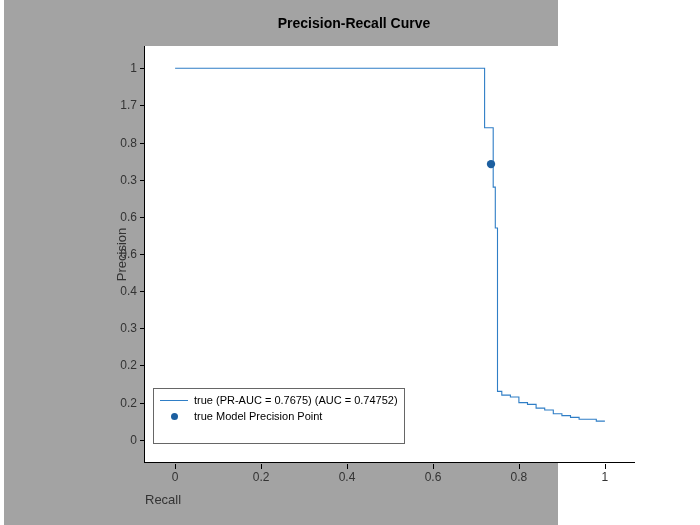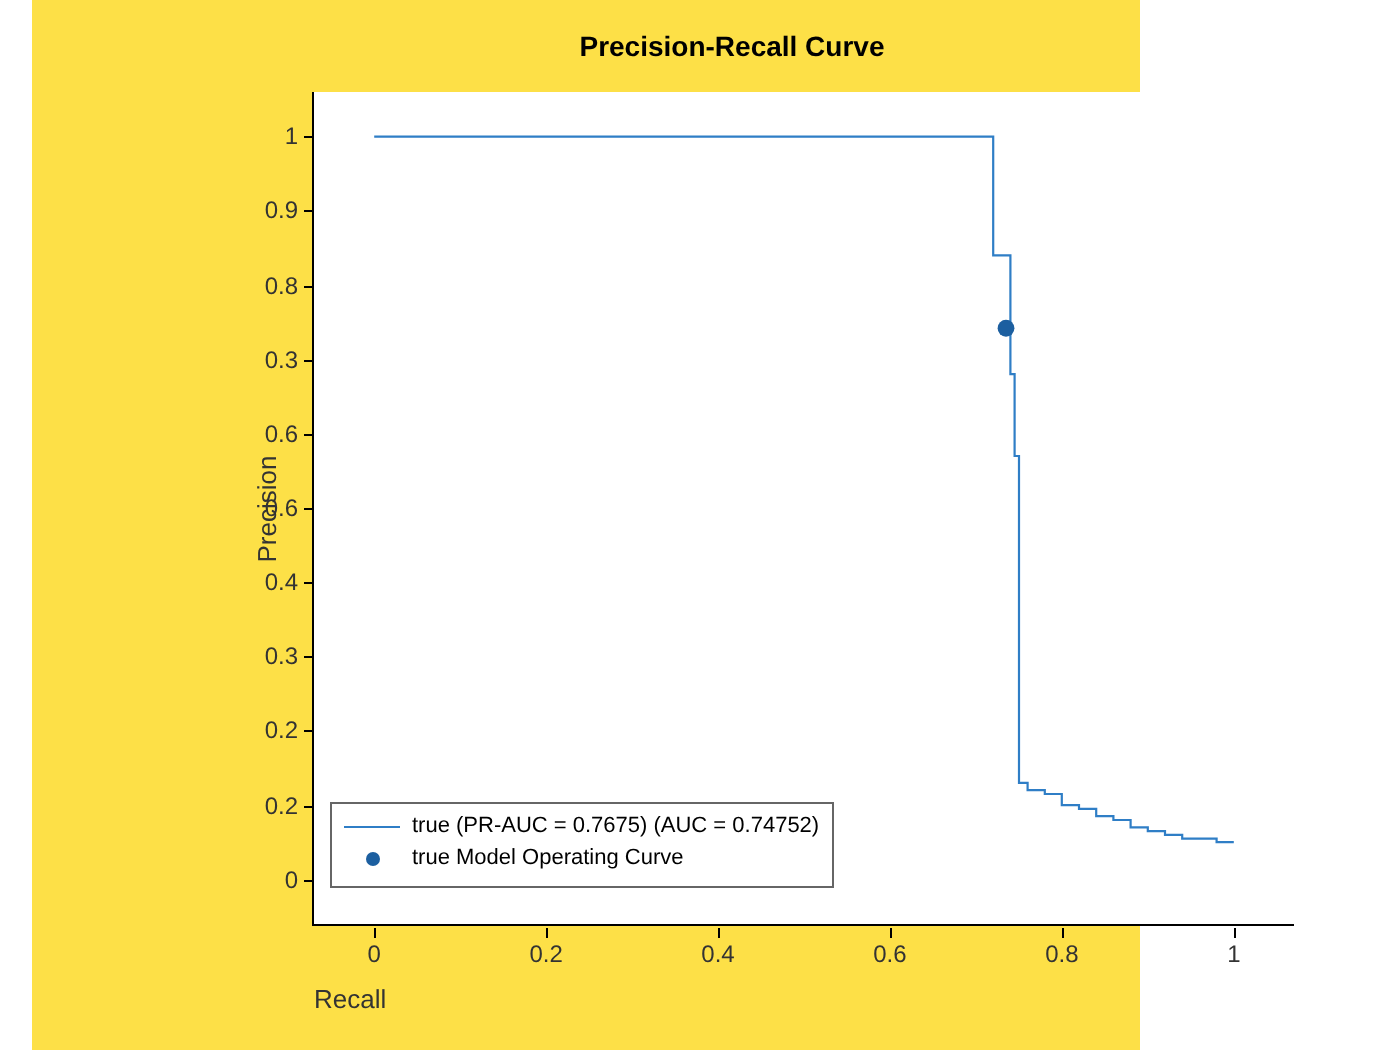--- a/index.html
+++ b/index.html
@@ -1,27 +1,27 @@
 <!DOCTYPE html>
 <html><head>
 <meta charset="utf-8">
 <style>
   html,body{margin:0;padding:0;width:700px;height:525px;background:#fff;font-family:Helvetica,Arial,sans-serif}
-  .fig{position:absolute;left:16px;top:0;width:554px;height:525px;background:#fde047}
+  .fig{position:absolute;left:4px;top:0;width:554px;height:525px;background:#a3a3a3}
   .title{position:absolute;left:0;top:15px;width:700px;text-align:center;font-weight:bold;font-size:14px;color:#000}
   .axes{position:absolute;left:140px;top:46px;width:490px;height:416px;background:#fff;border-left:1px solid #000;border-bottom:1px solid #000}
   .curve{position:absolute;left:0;top:0;width:490px;height:416px}
   .xtick{position:absolute;top:418px;width:1px;height:5px;background:#000}
   .ytick{position:absolute;left:-5px;width:5px;height:1px;background:#000}
   .xlab{position:absolute;top:424px;font-size:12px;color:#333;transform:translateX(-50%)}
   .ylab{position:absolute;font-size:12px;color:#333;transform:translate(-100%,-50%)}
   .xlabel{position:absolute;left:0;top:446px;width:490px;text-align:left;font-size:13px;color:#333}
   .ylabel{position:absolute;left:-50px;top:0;height:416px;display:flex;align-items:center;font-size:13px;color:#333}
   .ylabel span{transform:rotate(-90deg);white-space:nowrap}
-  .legend{position:absolute;border:1px solid #666;background:#fff;font-size:11px;padding:3px 6px 6px 6px;line-height:16px}
+  .legend{position:absolute;border:1px solid #666;background:#fff;font-size:11px;padding:3px 6px 19px 6px;line-height:16px}
   .legend-row{display:flex;align-items:center;gap:6px;white-space:nowrap}
   .legend-line{width:28px;height:0;border-top:1.2px solid #2f7ec6}
   .legend-dot{width:28px;display:flex;justify-content:center}
   .legend-dot i{width:7px;height:7px;border-radius:50%;background:#1c5fa0}
 </style>
 </head>
 <body>
 
 <div class="fig">
 
@@ -64,37 +64,37 @@
         <div class="ylab" style="top: 245.143px; left: -8px;">0.4</div>
         <div class="ytick" style="top: 208px;"></div>
         <div class="ylab" style="top: 208px; left: -8px;">0.6</div>
         <div class="ytick" style="top: 170.857px;"></div>
         <div class="ylab" style="top: 170.857px; left: -8px;">0.6</div>
         <div class="ytick" style="top: 133.714px;"></div>
         <div class="ylab" style="top: 133.714px; left: -8px;">0.3</div>
         <div class="ytick" style="top: 96.5714px;"></div>
         <div class="ylab" style="top: 96.5714px; left: -8px;">0.8</div>
         <div class="ytick" style="top: 59.4286px;"></div>
-        <div class="ylab" style="top: 59.4286px; left: -8px;">0.9</div>
+        <div class="ylab" style="top: 59.4286px; left: -8px;">1.7</div>
         <div class="ytick" style="top: 22.2857px;"></div>
         <div class="ylab" style="top: 22.2857px; left: -8px;">1</div>
       </div>
 
     <div class="xlabel">Recall</div>
     <div class="ylabel">
         <span>Precision</span>
       </div>
 
     <div class="legend" style="left:8px;bottom:18px">
       <div class="legend-row">
         <span class="legend-line"></span>
         <span>true (PR-AUC = 0.7675) (AUC = 0.74752)</span>
       </div>
       <div class="legend-row">
         <span class="legend-dot">
             <i></i>
           </span>
-        <span>true Model Operating Curve</span>
+        <span>true Model Precision Point</span>
       </div>
     </div>
   </div>
 
 </div>
 
 </body></html>

